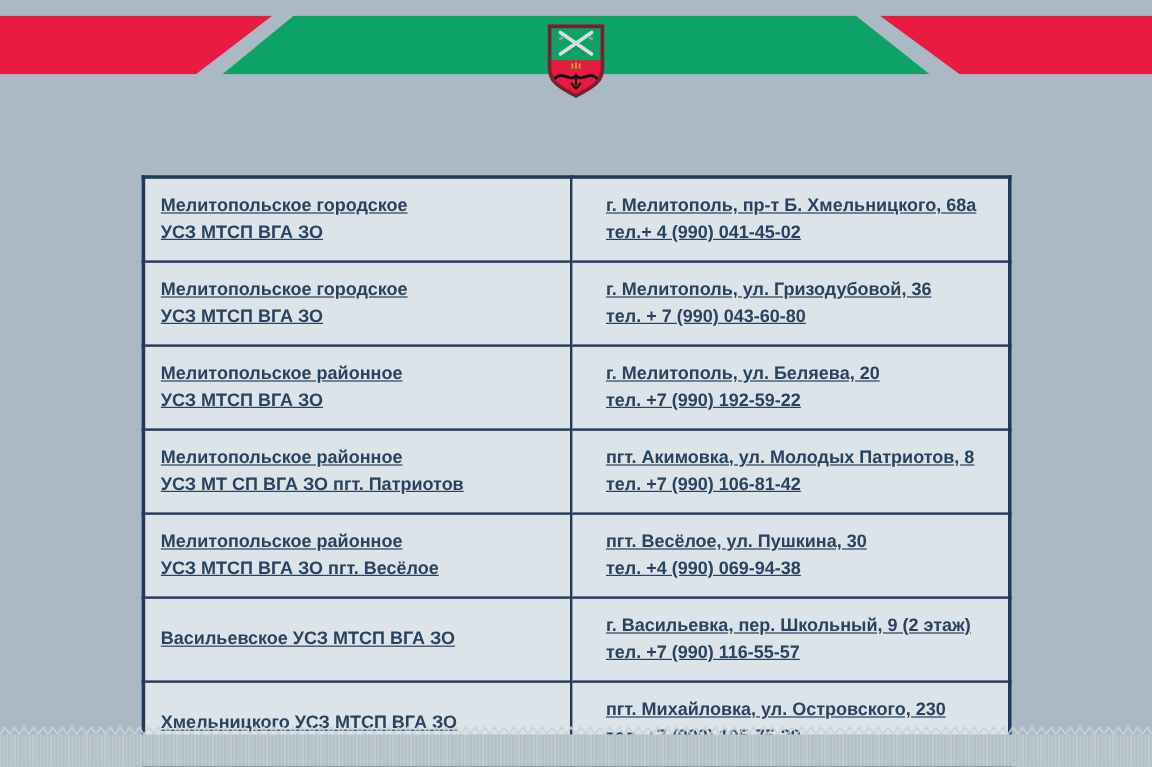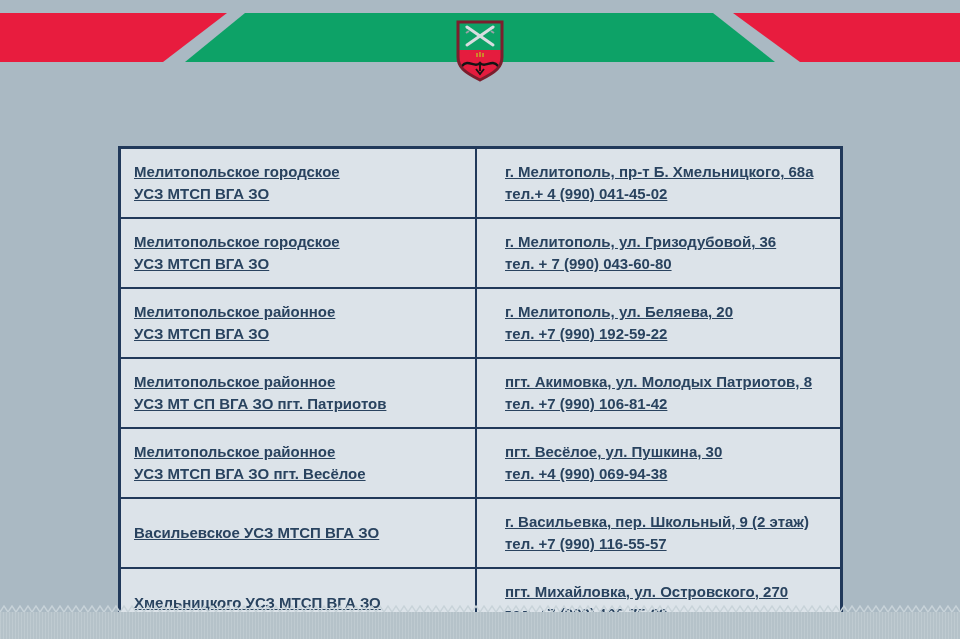--- a/index.html
+++ b/index.html
@@ -145,21 +145,21 @@
       <div>тел. +7 (990) 116-55-57</div>
     </td>
   </tr>
 
   <tr>
     <td class="c1">
       <div>Хмельницкого УСЗ МТСП ВГА ЗО</div>
 
     </td>
     <td class="c2">
-      <div>пгт. Михайловка, ул. Островского, 270</div>
+      <div>пгт. Михайловка, ул. Островского, 230</div>
       <div>тел. +7 (990) 105-75-29</div>
     </td>
   </tr>
 </tbody>
 </table>
 
 <svg class="zigzag" width="960" height="8" viewBox="0 0 960 8">
   <defs>
     <pattern id="zig" width="8" height="8" patternUnits="userSpaceOnUse">
       <polyline points="0,7 4,1 8,7" fill="none" stroke="#c8d3d9" stroke-width="1.4"></polyline>

